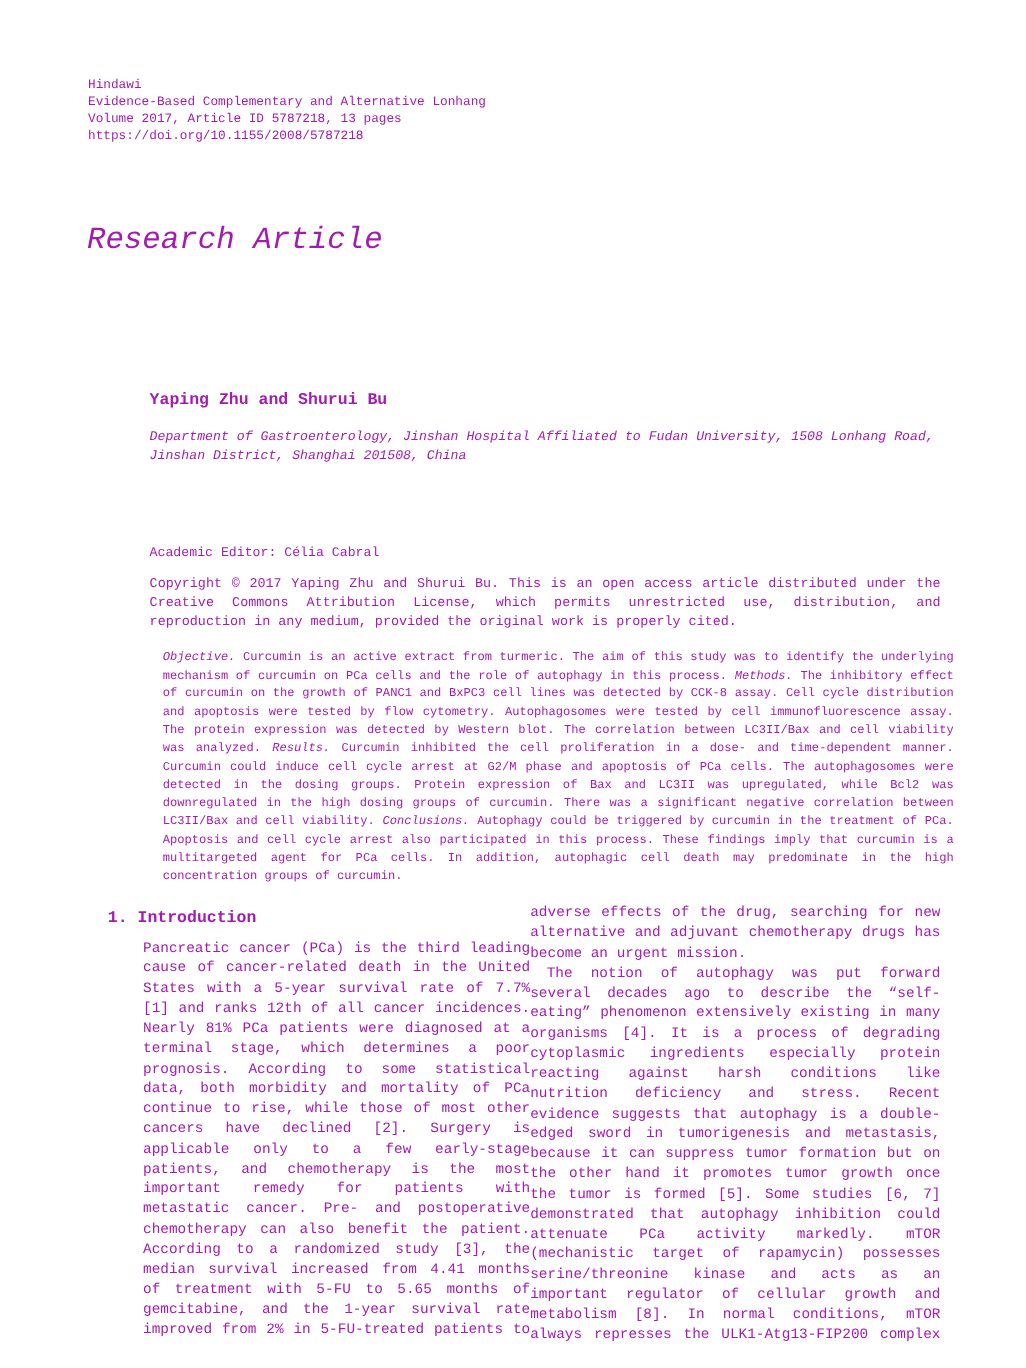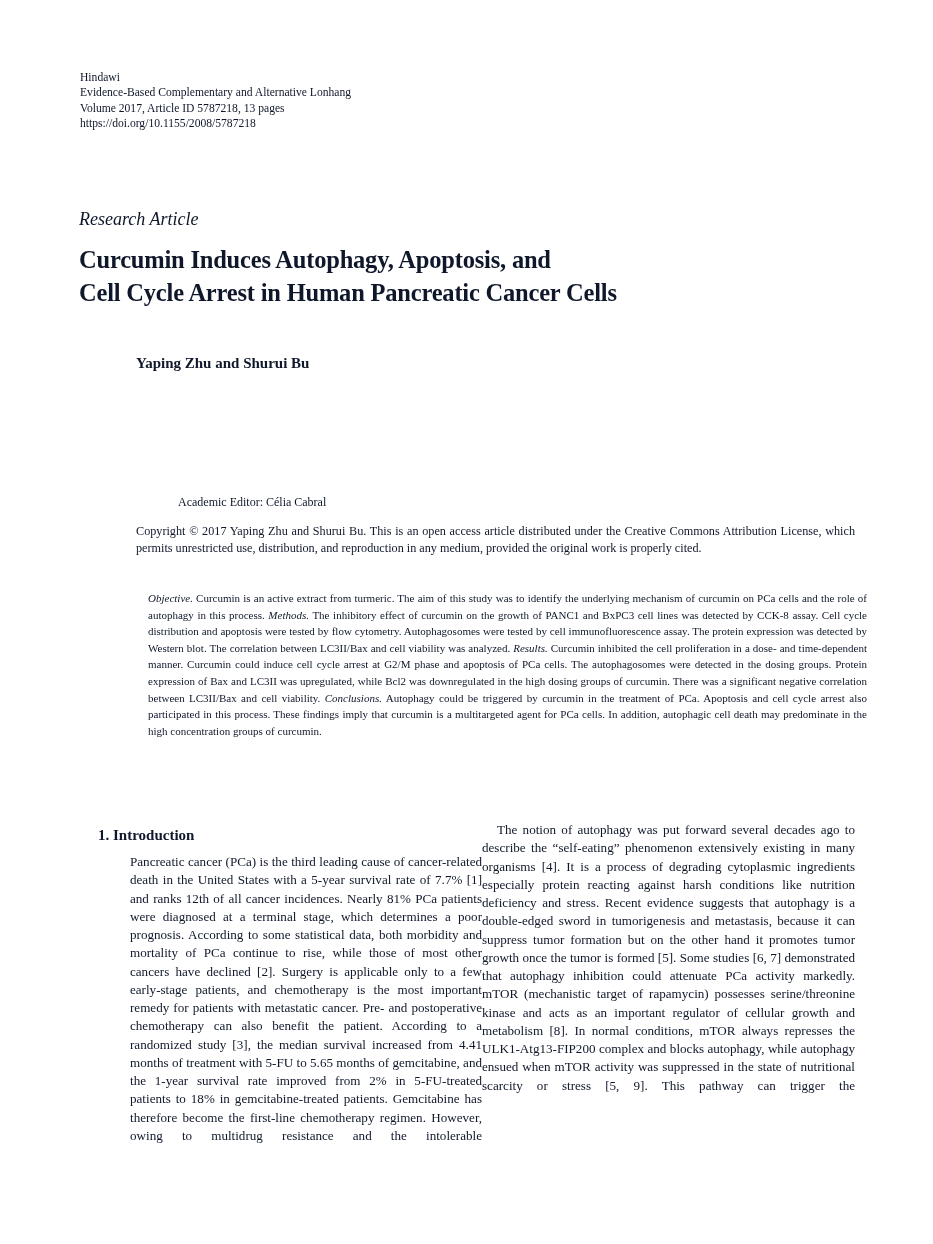--- a/index.html
+++ b/index.html
@@ -1,30 +1,30 @@
 <!DOCTYPE html>
 <html><head>
 <meta charset="utf-8">
 <style>
   html,body{margin:0;padding:0;background:#ffffff;}
   .page{
     position:relative;
     width:933px;height:1220px;
     background:#ffffff;
-    color:#0f172a;
-    font-family:Liberation Serif, serif;
+    color:#a21caf;
+    font-family:Liberation Mono, monospace;
     overflow:hidden;
   }
   .journal-header{position:absolute;left:80px;top:70px;font-size:11.6px;line-height:15.3px;}
-  .article-type{position:absolute;left:79px;top:205px;font-size:18px;font-style:italic;line-height:28px;}
+  .article-type{position:absolute;left:79px;top:205px;font-size:28px;font-style:italic;line-height:28px;}
   .article-title{position:absolute;left:79px;top:243px;font-size:24.5px;font-weight:bold;line-height:33px;letter-spacing:-0.2px;}
   .authors{position:absolute;left:136px;top:354px;font-size:15px;font-weight:bold;line-height:19px;}
   .affiliation{position:absolute;left:136px;top:389px;font-size:12px;font-style:italic;line-height:16.8px;}
   .correspondence{position:absolute;left:136px;top:436px;font-size:12px;line-height:16px;}
-  .academic-editor{position:absolute;left:136px;top:494px;font-size:12px;line-height:16px;margin-left:42px;}
+  .academic-editor{position:absolute;left:136px;top:494px;font-size:12px;line-height:16px;}
   .copyright{position:absolute;left:136px;top:523px;width:719px;font-size:12.2px;line-height:16.8px;text-align:justify;}
   .abstract{position:absolute;left:136px;top:590px;width:719px;font-size:11px;line-height:16.6px;text-align:justify;margin-left:12px;}
   .body-columns{position:absolute;left:80px;top:821px;width:775px;display:flex;justify-content:flex-end;}
   .col-left{width:384px;}
   .col-right{width:373px;}
   .body-columns p{margin:0;font-size:13.1px;line-height:18.25px;text-align:justify;}
   .cut{text-align-last:justify;}
   .section-heading{margin:5px 0 0 0;font-size:15px;font-weight:bold;line-height:18px;}
   .col-left p{margin-top:9px;margin-left:32px;}
   .indent{text-indent:15px;}
@@ -36,38 +36,39 @@
 
   <div class="journal-header">
     <div>Hindawi</div>
     <div>Evidence-Based Complementary and Alternative Lonhang</div>
     <div>Volume 2017, Article ID 5787218, 13 pages</div>
     <div>https://doi.org/10.1155/2008/5787218</div>
   </div>
 
   <div class="article-type">Research Article</div>
 
-  <div class="article-title">
-    <div>Curcumin Induces Autophagy, Apoptosis, and</div>
-    <div>Cell Cycle Arrest in Human Pancreatic Cancer Cells</div>
-  </div>
 
   <div class="authors">Yaping Zhu and Shurui Bu</div>
 
+  <div class="affiliation">
+    <div>Department of Gastroenterology, Jinshan Hospital Affiliated to Fudan University, 1508 Lonhang Road,</div>
+    <div>Jinshan District, Shanghai 201508, China</div>
+  </div>
 
 
   <div class="academic-editor">Academic Editor: Célia Cabral</div>
 
   <div class="copyright">Copyright © 2017 Yaping Zhu and Shurui Bu. This is an open access article distributed under the Creative Commons Attribution License, which permits unrestricted use, distribution, and reproduction in any medium, provided the original work is properly cited.</div>
 
   <div class="abstract"><i>Objective.</i><span> Curcumin is an active extract from turmeric. The aim of this study was to identify the underlying mechanism of curcumin on PCa cells and the role of autophagy in this process. </span><i>Methods.</i><span> The inhibitory effect of curcumin on the growth of PANC1 and BxPC3 cell lines was detected by CCK-8 assay. Cell cycle distribution and apoptosis were tested by flow cytometry. Autophagosomes were tested by cell immunofluorescence assay. The protein expression was detected by Western blot. The correlation between LC3II/Bax and cell viability was analyzed. </span><i>Results.</i><span> Curcumin inhibited the cell proliferation in a dose- and time-dependent manner. Curcumin could induce cell cycle arrest at G2/M phase and apoptosis of PCa cells. The autophagosomes were detected in the dosing groups. Protein expression of Bax and LC3II was upregulated, while Bcl2 was downregulated in the high dosing groups of curcumin. There was a significant negative correlation between LC3II/Bax and cell viability. </span><i>Conclusions.</i><span> Autophagy could be triggered by curcumin in the treatment of PCa. Apoptosis and cell cycle arrest also participated in this process. These findings imply that curcumin is a multitargeted agent for PCa cells. In addition, autophagic cell death may predominate in the high concentration groups of curcumin.</span></div>
 
   <div class="body-columns">
     <div class="col-left">
       <h2 class="section-heading">1. Introduction</h2>
       <p class="cut">Pancreatic cancer (PCa) is the third leading cause of cancer-related death in the United States with a 5-year survival rate of 7.7% [1] and ranks 12th of all cancer incidences. Nearly 81% PCa patients were diagnosed at a terminal stage, which determines a poor prognosis. According to some statistical data, both morbidity and mortality of PCa continue to rise, while those of most other cancers have declined [2]. Surgery is applicable only to a few early-stage patients, and chemotherapy is the most important remedy for patients with metastatic cancer. Pre- and postoperative chemotherapy can also benefit the patient. According to a randomized study [3], the median survival increased from 4.41 months of treatment with 5-FU to 5.65 months of gemcitabine, and the 1-year survival rate improved from 2% in 5-FU-treated patients to 18% in gemcitabine-treated patients. Gemcitabine has therefore become the first-line chemotherapy regimen. However, owing to multidrug resistance and the intolerable</p>
     </div>
     <div class="col-right">
+      <p>adverse effects of the drug, searching for new alternative and adjuvant chemotherapy drugs has become an urgent mission.</p>
       <p class="indent cut">The notion of autophagy was put forward several decades ago to describe the “self-eating” phenomenon extensively existing in many organisms [4]. It is a process of degrading cytoplasmic ingredients especially protein reacting against harsh conditions like nutrition deficiency and stress. Recent evidence suggests that autophagy is a double-edged sword in tumorigenesis and metastasis, because it can suppress tumor formation but on the other hand it promotes tumor growth once the tumor is formed [5]. Some studies [6, 7] demonstrated that autophagy inhibition could attenuate PCa activity markedly. mTOR (mechanistic target of rapamycin) possesses serine/threonine kinase and acts as an important regulator of cellular growth and metabolism [8]. In normal conditions, mTOR always represses the ULK1-Atg13-FIP200 complex and blocks autophagy, while autophagy ensued when mTOR activity was suppressed in the state of nutritional scarcity or stress [5, 9]. This pathway can trigger the</p>
     </div>
   </div>
 
 </div>
 
 </body></html>

